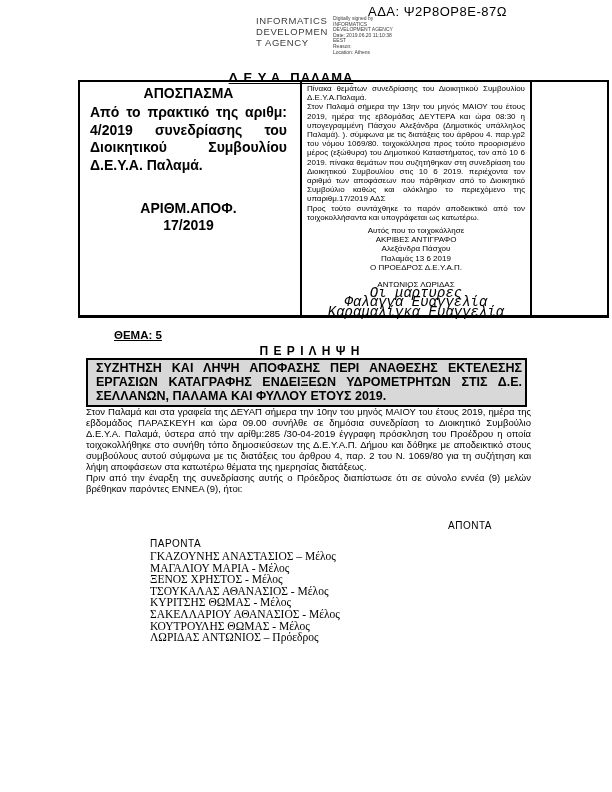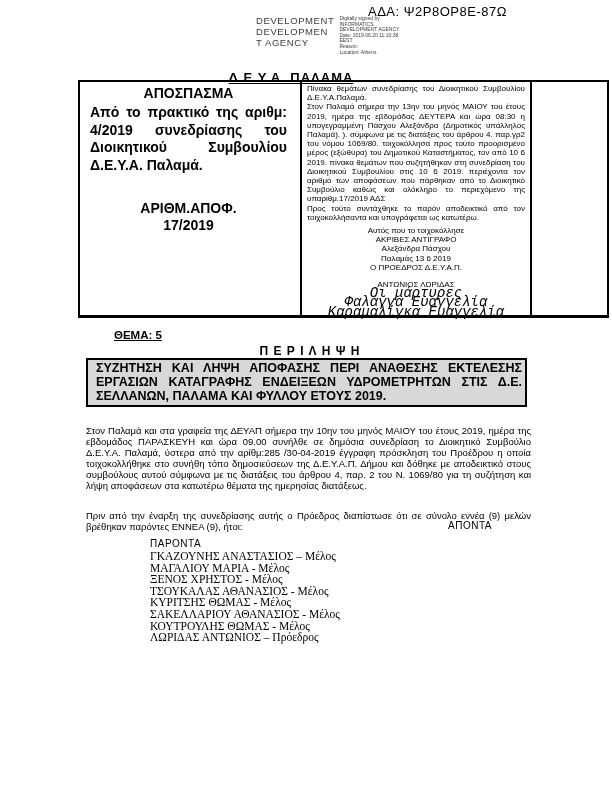--- a/index.html
+++ b/index.html
@@ -33,37 +33,37 @@
   .witness-label,.witness{font-family:Liberation Mono, monospace;font-style:italic;font-size:14px;}
 
   .thema{position:absolute;left:114px;top:329px;font-size:11.5px;font-weight:bold;text-decoration:underline;}
   .perilipsi{position:absolute;left:0;top:344px;width:620px;text-align:center;
     font-size:12px;font-weight:bold;letter-spacing:1px;}
   .summary-box{position:absolute;left:86px;top:358px;width:441px;box-sizing:border-box;
     border:2px solid #000;padding:1px 3px 2px 3px;font-size:12.5px;font-weight:bold;
     line-height:14px;text-align:justify;}
 
   .body-text{position:absolute;left:86px;top:406px;width:445px;font-size:9.5px;line-height:11px;}
-  .body-par{text-align:justify;margin-top:19px;}
+  .body-par{text-align:justify;}
 
   .aponta{position:absolute;left:448px;top:520px;font-size:10px;letter-spacing:.5px;}
   .paronta{position:absolute;left:150px;top:538px;font-size:10px;letter-spacing:.5px;}
   .members{position:absolute;left:150px;top:551px;width:196px;
     font-family:"Liberation Serif",serif;font-size:11.5px;line-height:11.6px;}
   .member{text-align:justify;}
 </style>
 </head>
 <body>
 
 <div class="page">
 
   <div class="ada">ΑΔΑ: Ψ2Ρ8ΟΡ8Ε-87Ω</div>
 
   <div class="stamp">
-    <div class="stamp-agency">DEVELOPMENT
+    <div class="stamp-agency">INFORMATICS
 DEVELOPMEN
 T AGENCY</div>
     <div class="stamp-details">Digitally signed by
 INFORMATICS
 DEVELOPMENT AGENCY
 Date: 2019.06.20 11:10:38
 EEST
 Reason:
 Location: Athens</div>
   </div>

